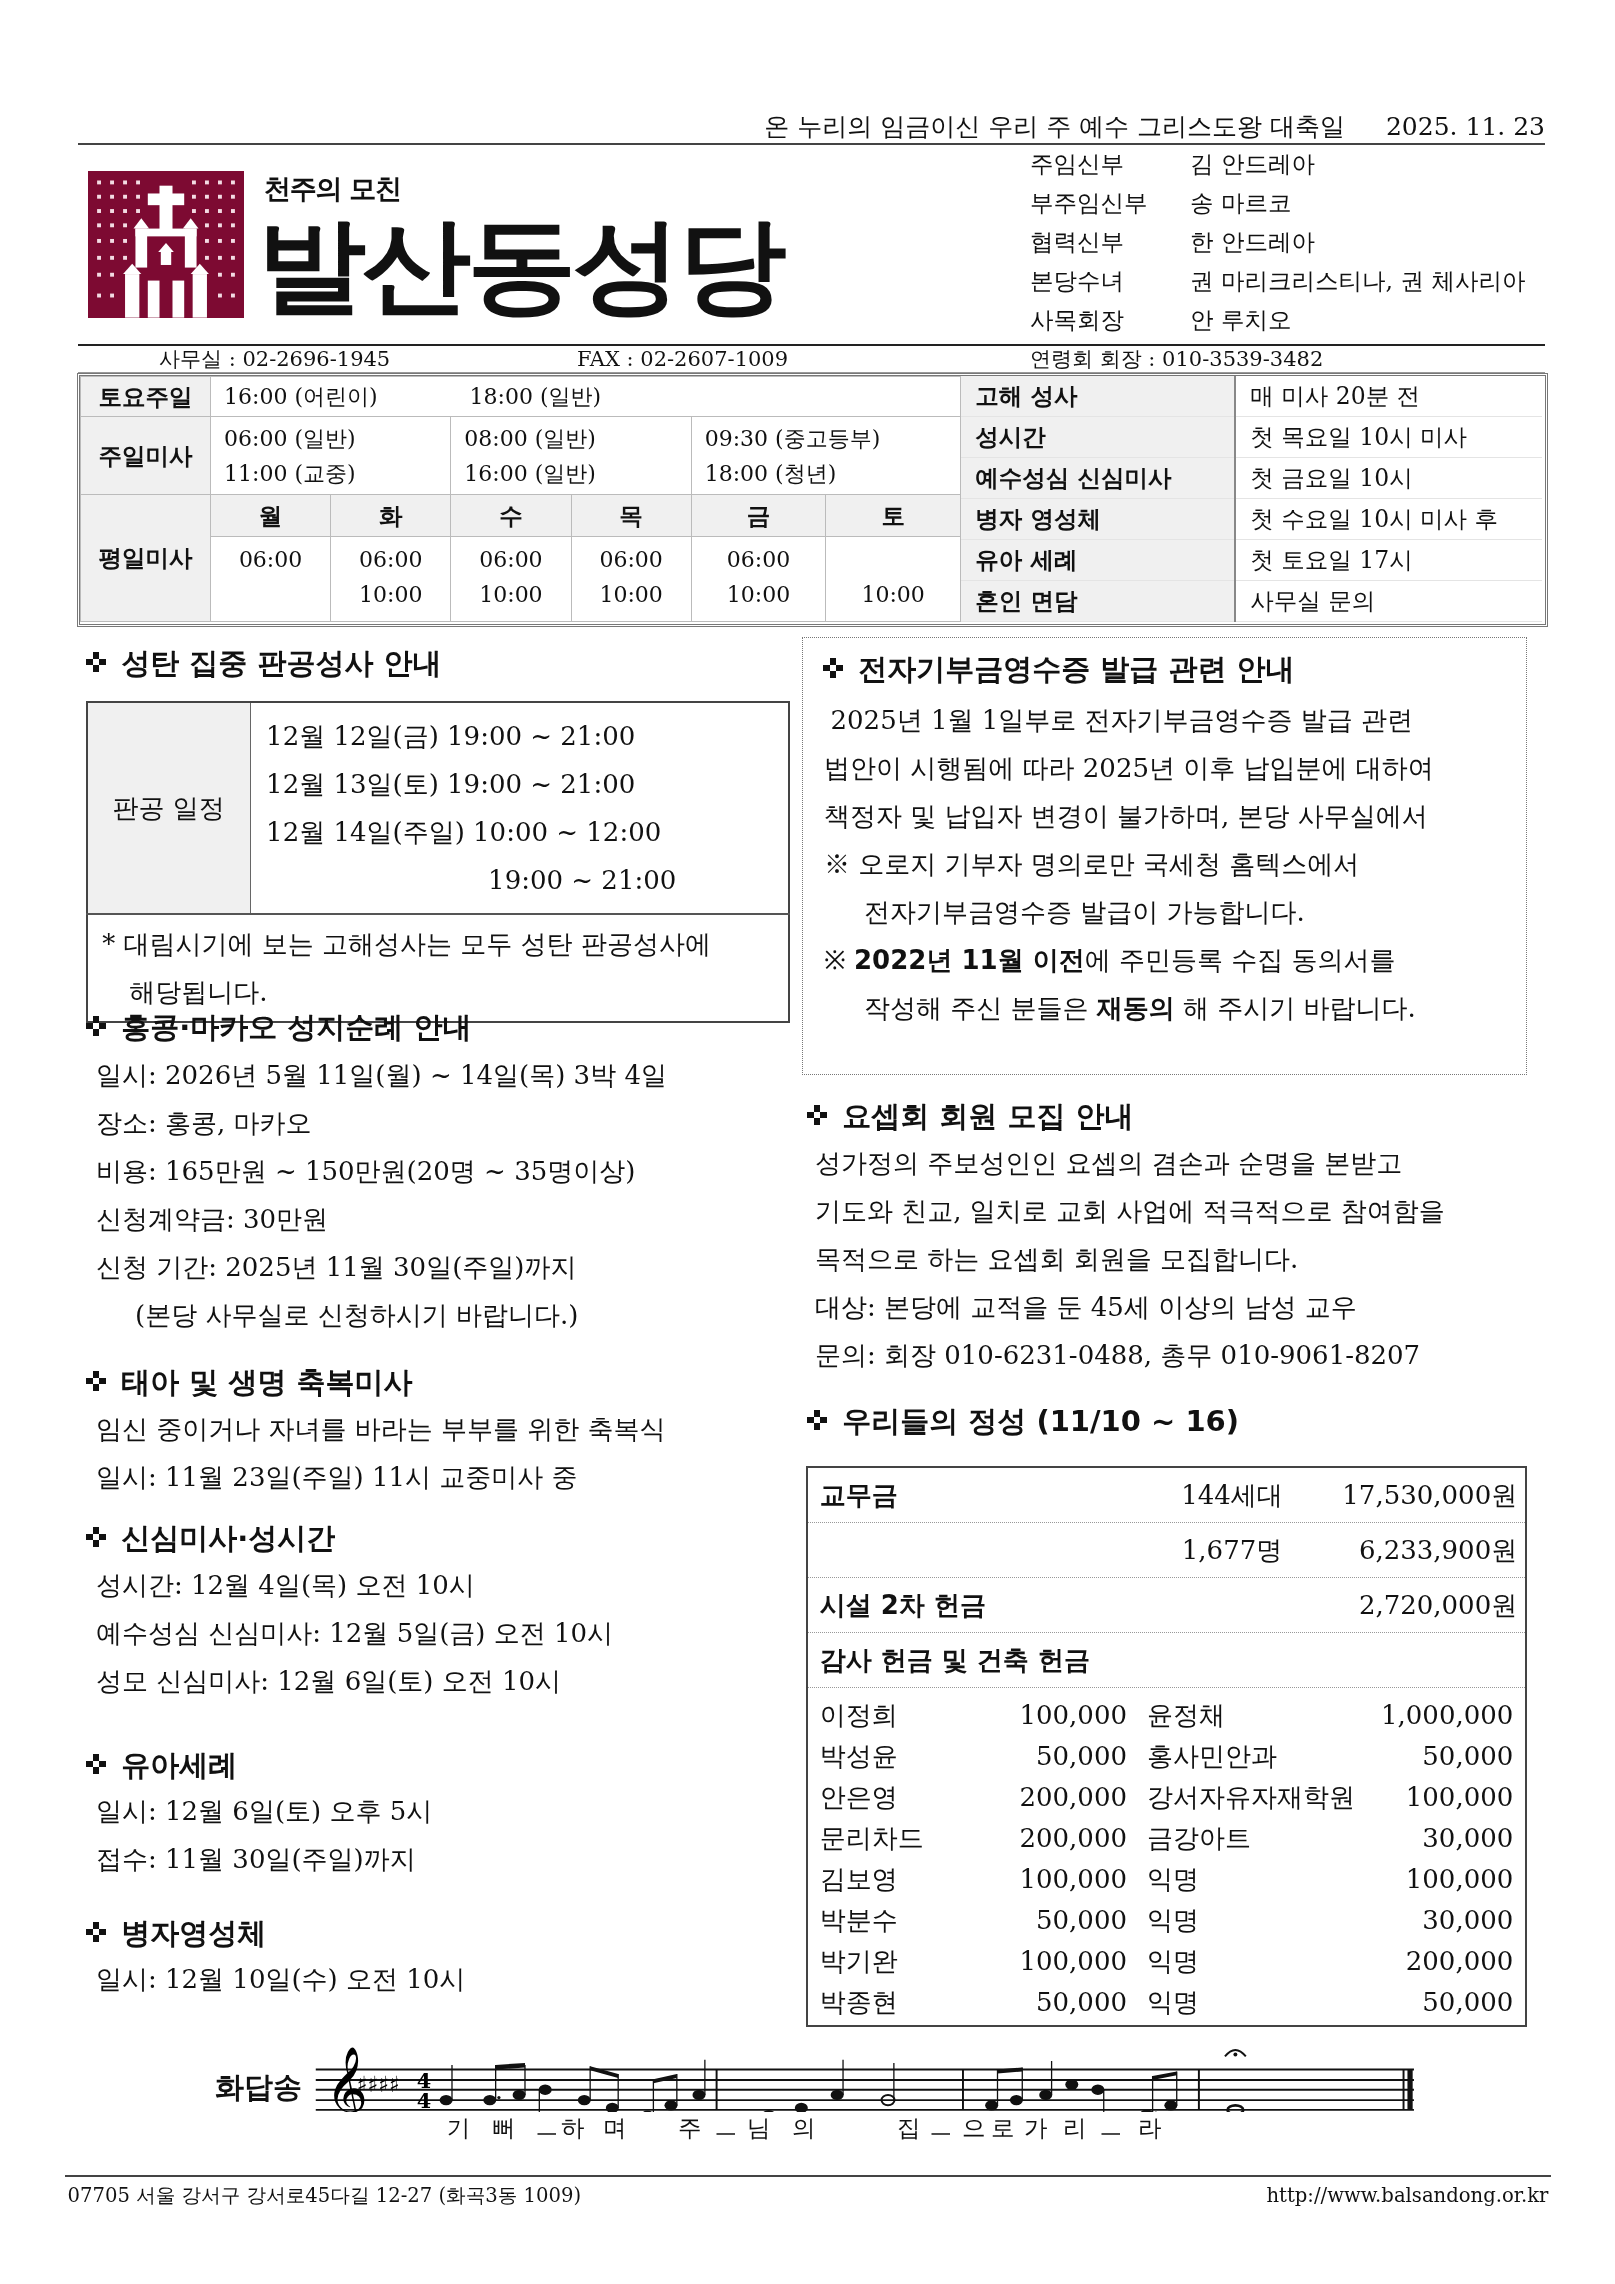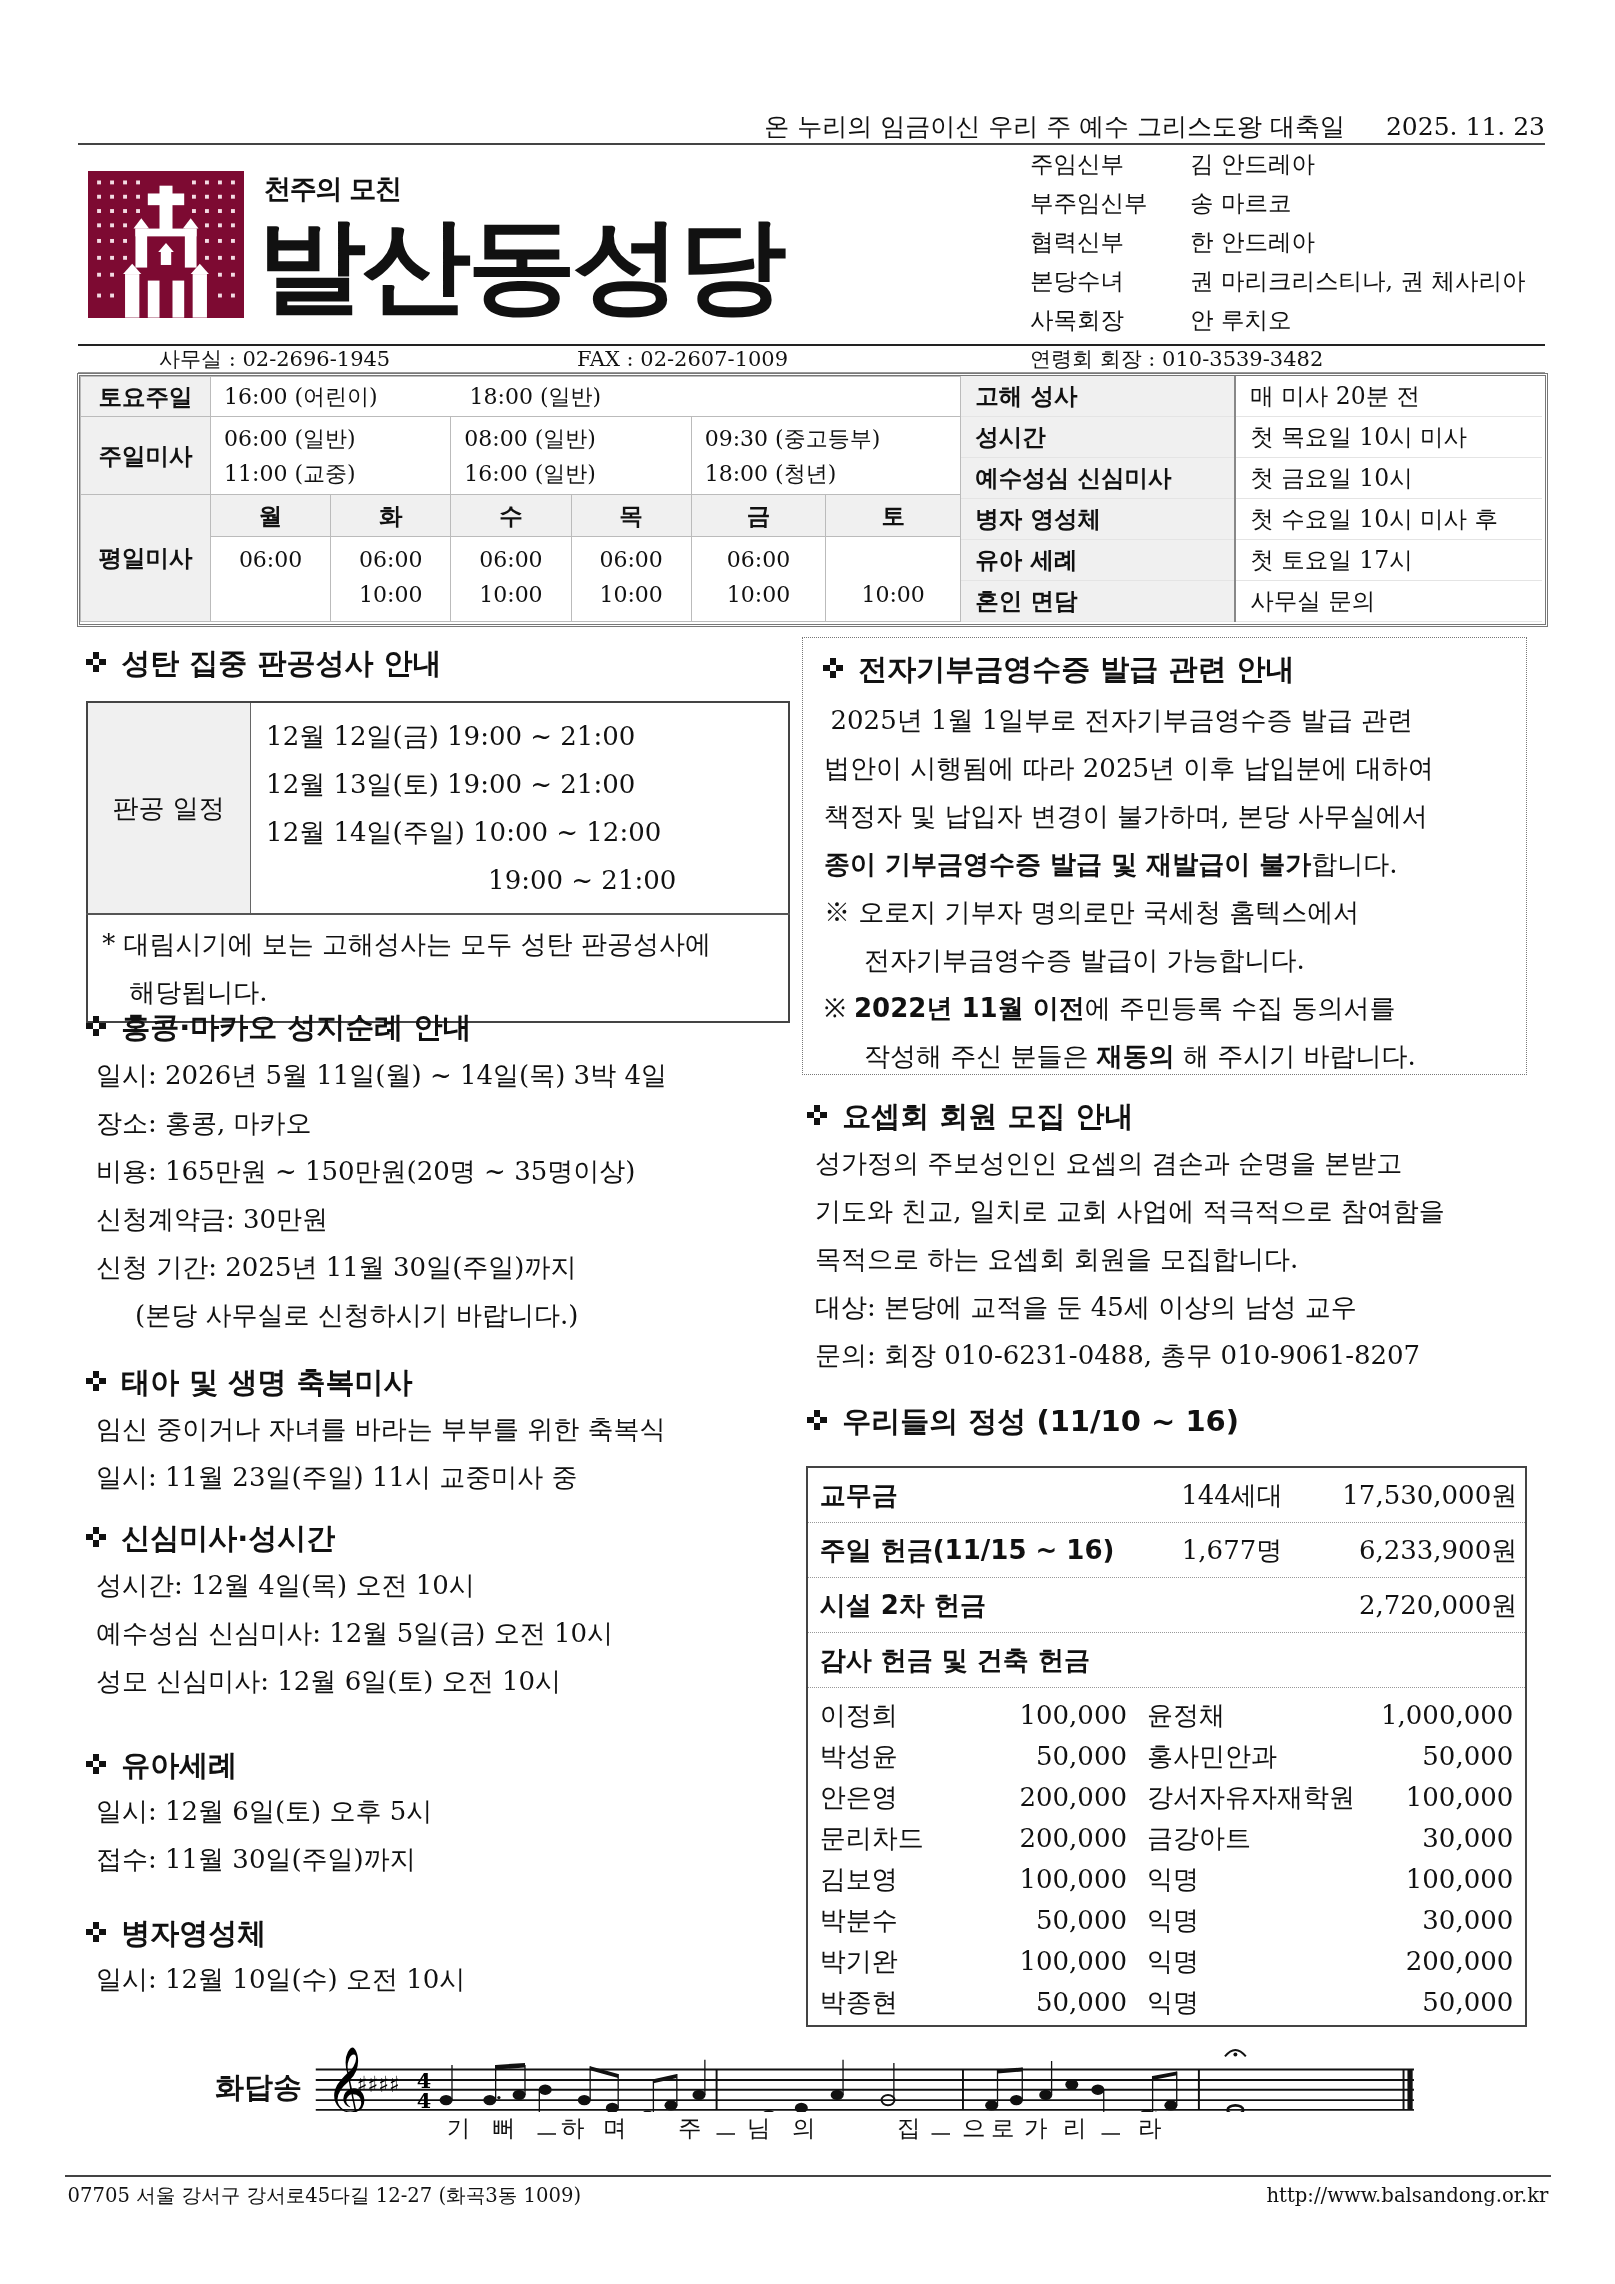--- a/index.html
+++ b/index.html
@@ -358,21 +358,20 @@
 </div>
 
 <div id="receipt-box" class="abs"></div>
 <div class="sec-h" style="left:823px;top:651px">
   <span class="bul"><i></i></span><span>전자기부금영수증 발급 관련 안내</span>
 </div>
 <div class="body-lines" style="left:824px;top:696px">
   <div style="padding-left:6.5px">2025년 1월 1일부로 전자기부금영수증 발급 관련</div>
   <div>법안이 시행됨에 따라 2025년 이후 납입분에 대하여</div>
   <div>책정자 및 납입자 변경이 불가하며, 본당 사무실에서</div>
-  <div><span class="b">종이 기부금영수증 발급 및 재발급이 불가</span><span>합니다.</span></div>
   <div>※ 오로지 기부자 명의로만 국세청 홈텍스에서</div>
   <div style="padding-left:40px">전자기부금영수증 발급이 가능합니다.</div>
   <div><span>※ </span><span class="b">2022년 11월 이전</span><span>에 주민등록 수집 동의서를</span></div>
   <div style="padding-left:40px"><span>작성해 주신 분들은 </span><span class="b">재동의</span><span> 해 주시기 바랍니다.</span></div>
 </div>
 
 <div class="sec-h" style="left:807px;top:1098px">
   <span class="bul"><i></i></span><span>요셉회 회원 모집 안내</span>
 </div>
 <div class="body-lines" style="left:815px;top:1139px">
@@ -386,21 +385,20 @@
 <div class="sec-h" style="left:807px;top:1403px">
   <span class="bul"><i></i></span><span>우리들의 정성 (11/10 ~ 16)</span>
 </div>
 <div id="offer-box" class="abs">
   <div class="offer-row">
       <span class="k">교무금</span>
       <span class="m">144세대</span>
       <span class="v">17,530,000원</span>
     </div>
   <div class="offer-row">
-      <span class="k">주일 헌금(11/15 ~ 16)</span>
       <span class="m">1,677명</span>
       <span class="v">6,233,900원</span>
     </div>
   <div class="offer-row">
       <span class="k">시설 2차 헌금</span>
       <span class="m"></span>
       <span class="v">2,720,000원</span>
     </div>
   <div class="offer-row">
       <span class="k">감사 헌금 및 건축 헌금</span>

